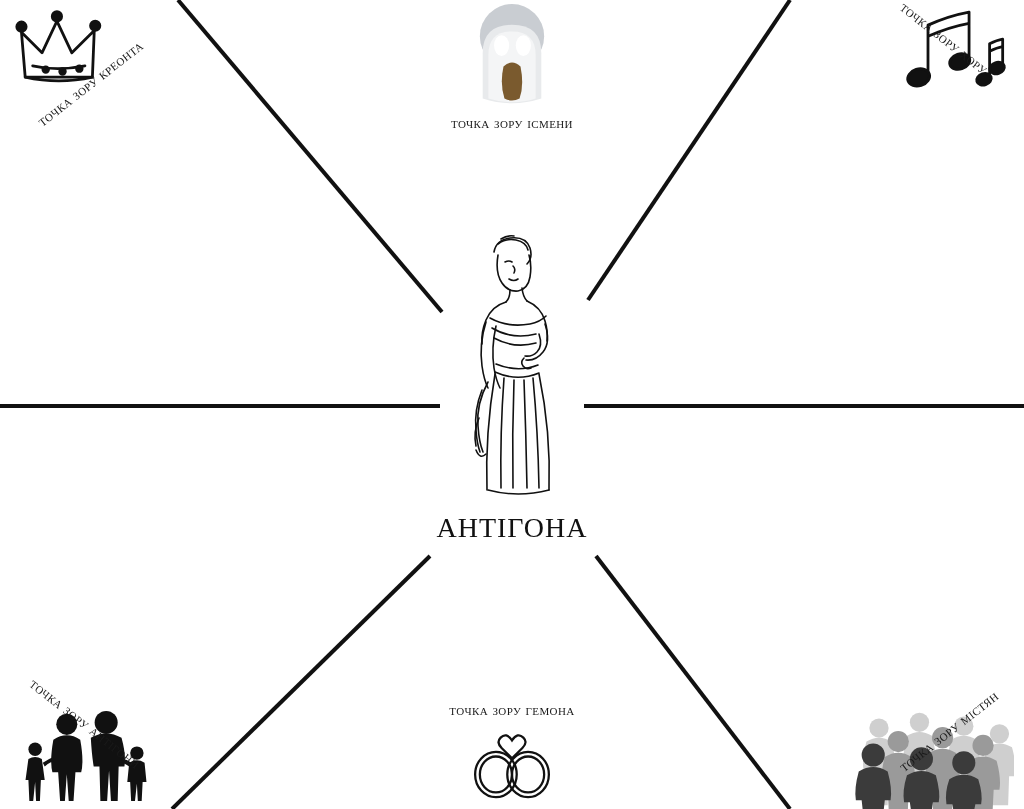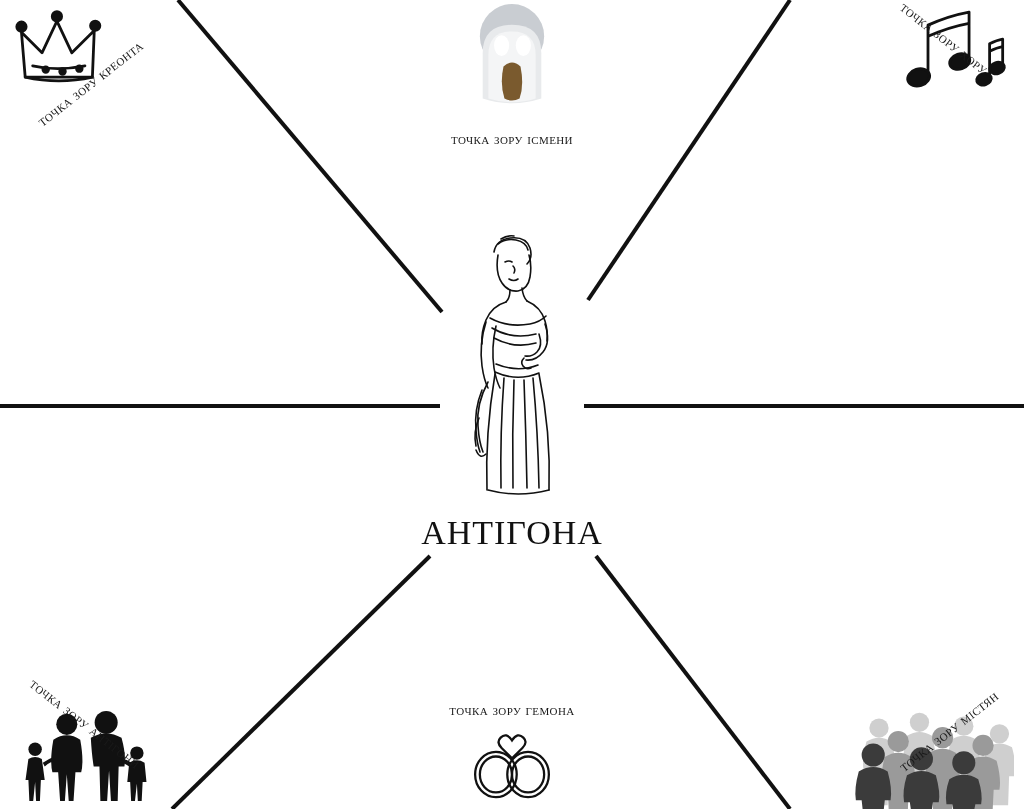--- a/index.html
+++ b/index.html
@@ -45,21 +45,21 @@
     text-transform: lowercase;
   }
   
   .center-title {
     position: absolute;
     left: 0;
     width: 1024px;
     top: 500px;
     text-align: center;
     font-family: "Liberation Serif", serif;
-    font-size: 48px;
+    font-size: 40px;
     letter-spacing: 1px;
     color: #111;
     font-variant: small-caps;
     text-transform: lowercase;
   }
   .icon-box {
     display: flex;
     align-items: center;
     justify-content: center;
   }
@@ -80,21 +80,21 @@
     left: 24px;
     top: 108px;
   }
 
   #node-ismena {
     left: 412px;
     top: 4px;
     width: 200px;
     height: 140px;
   }
-  #node-ismena .node-label { margin-top: 22px; }
+  #node-ismena .node-label { margin-top: 6px; }
 
   #node-chorus {
     right: 8px;
     top: 8px;
     width: 200px;
     height: 180px;
     align-items: flex-end;
   }
   #node-chorus .node-label {
     transform: rotate(38deg);

